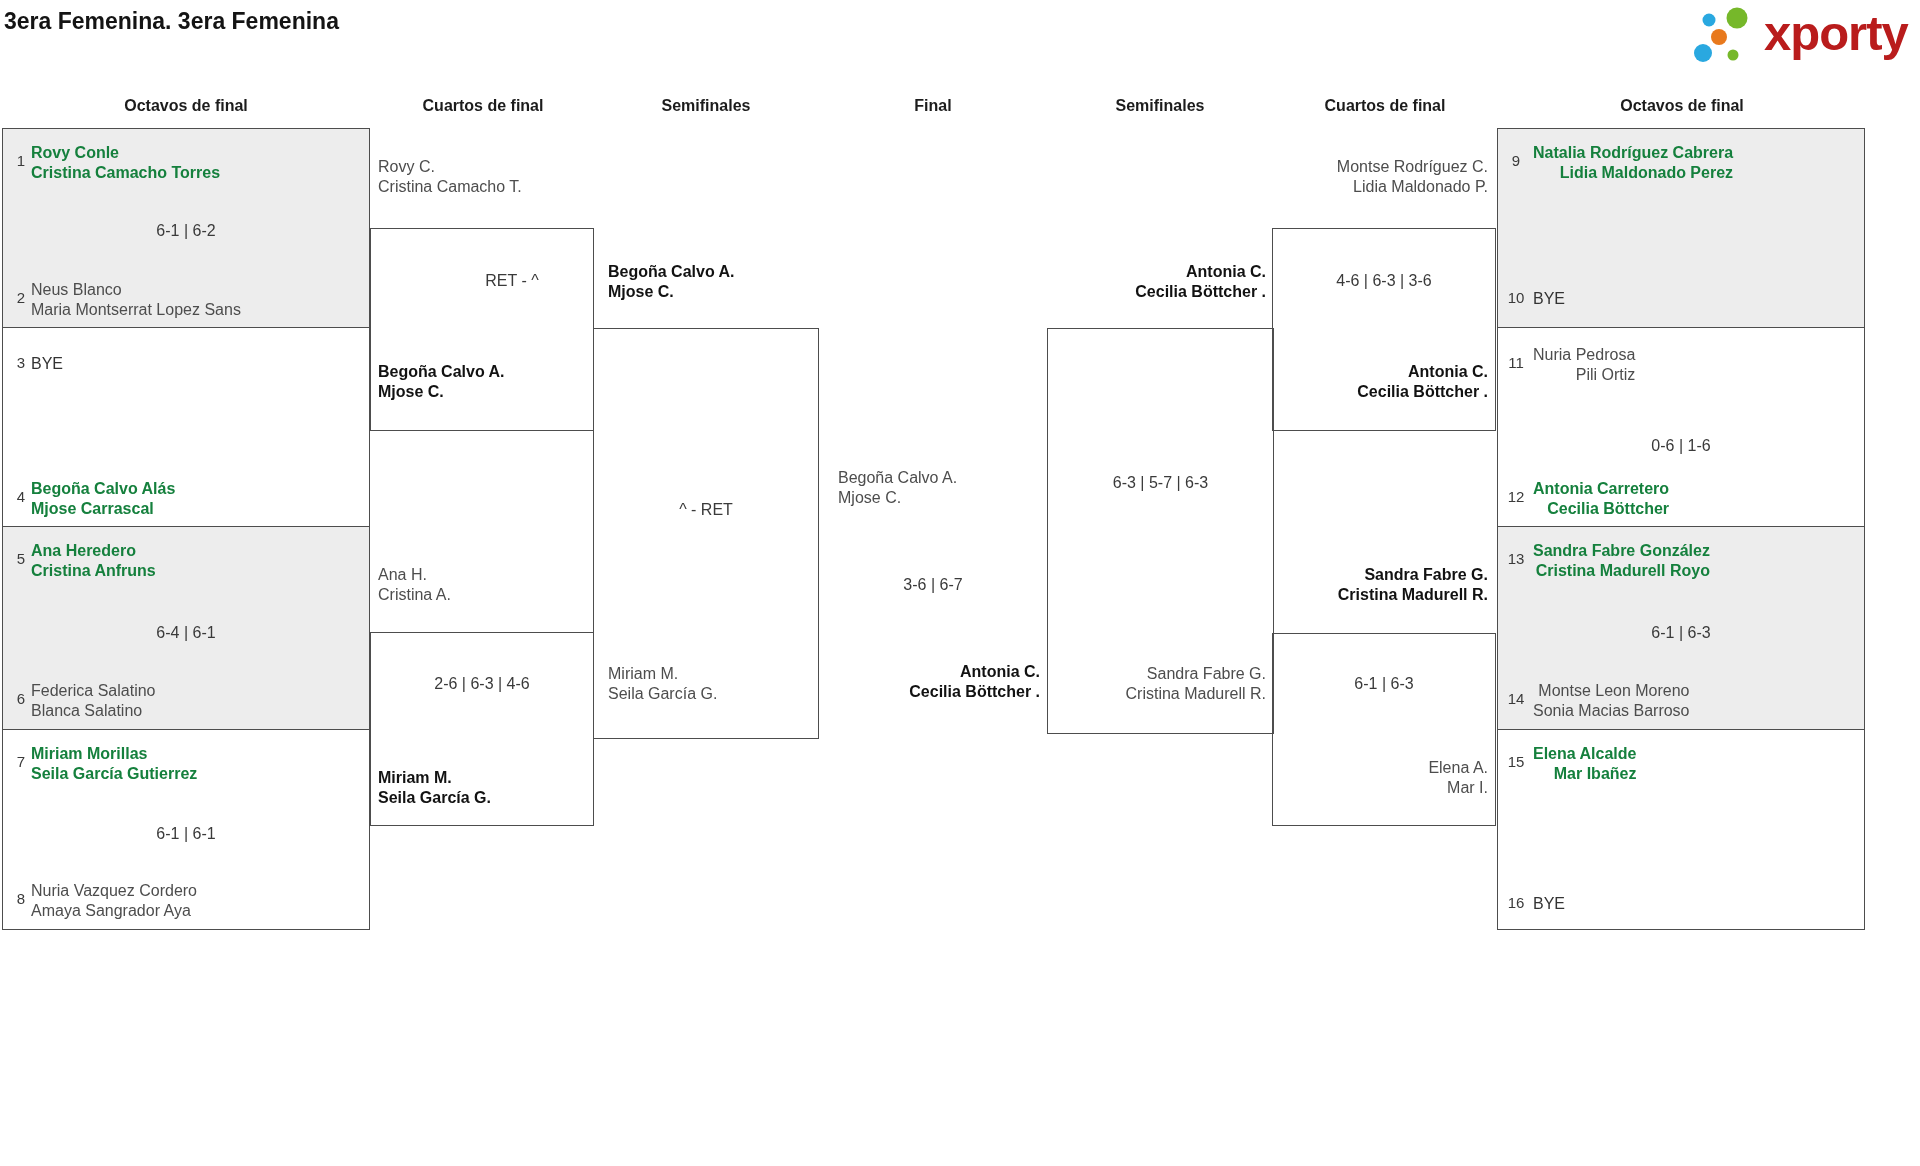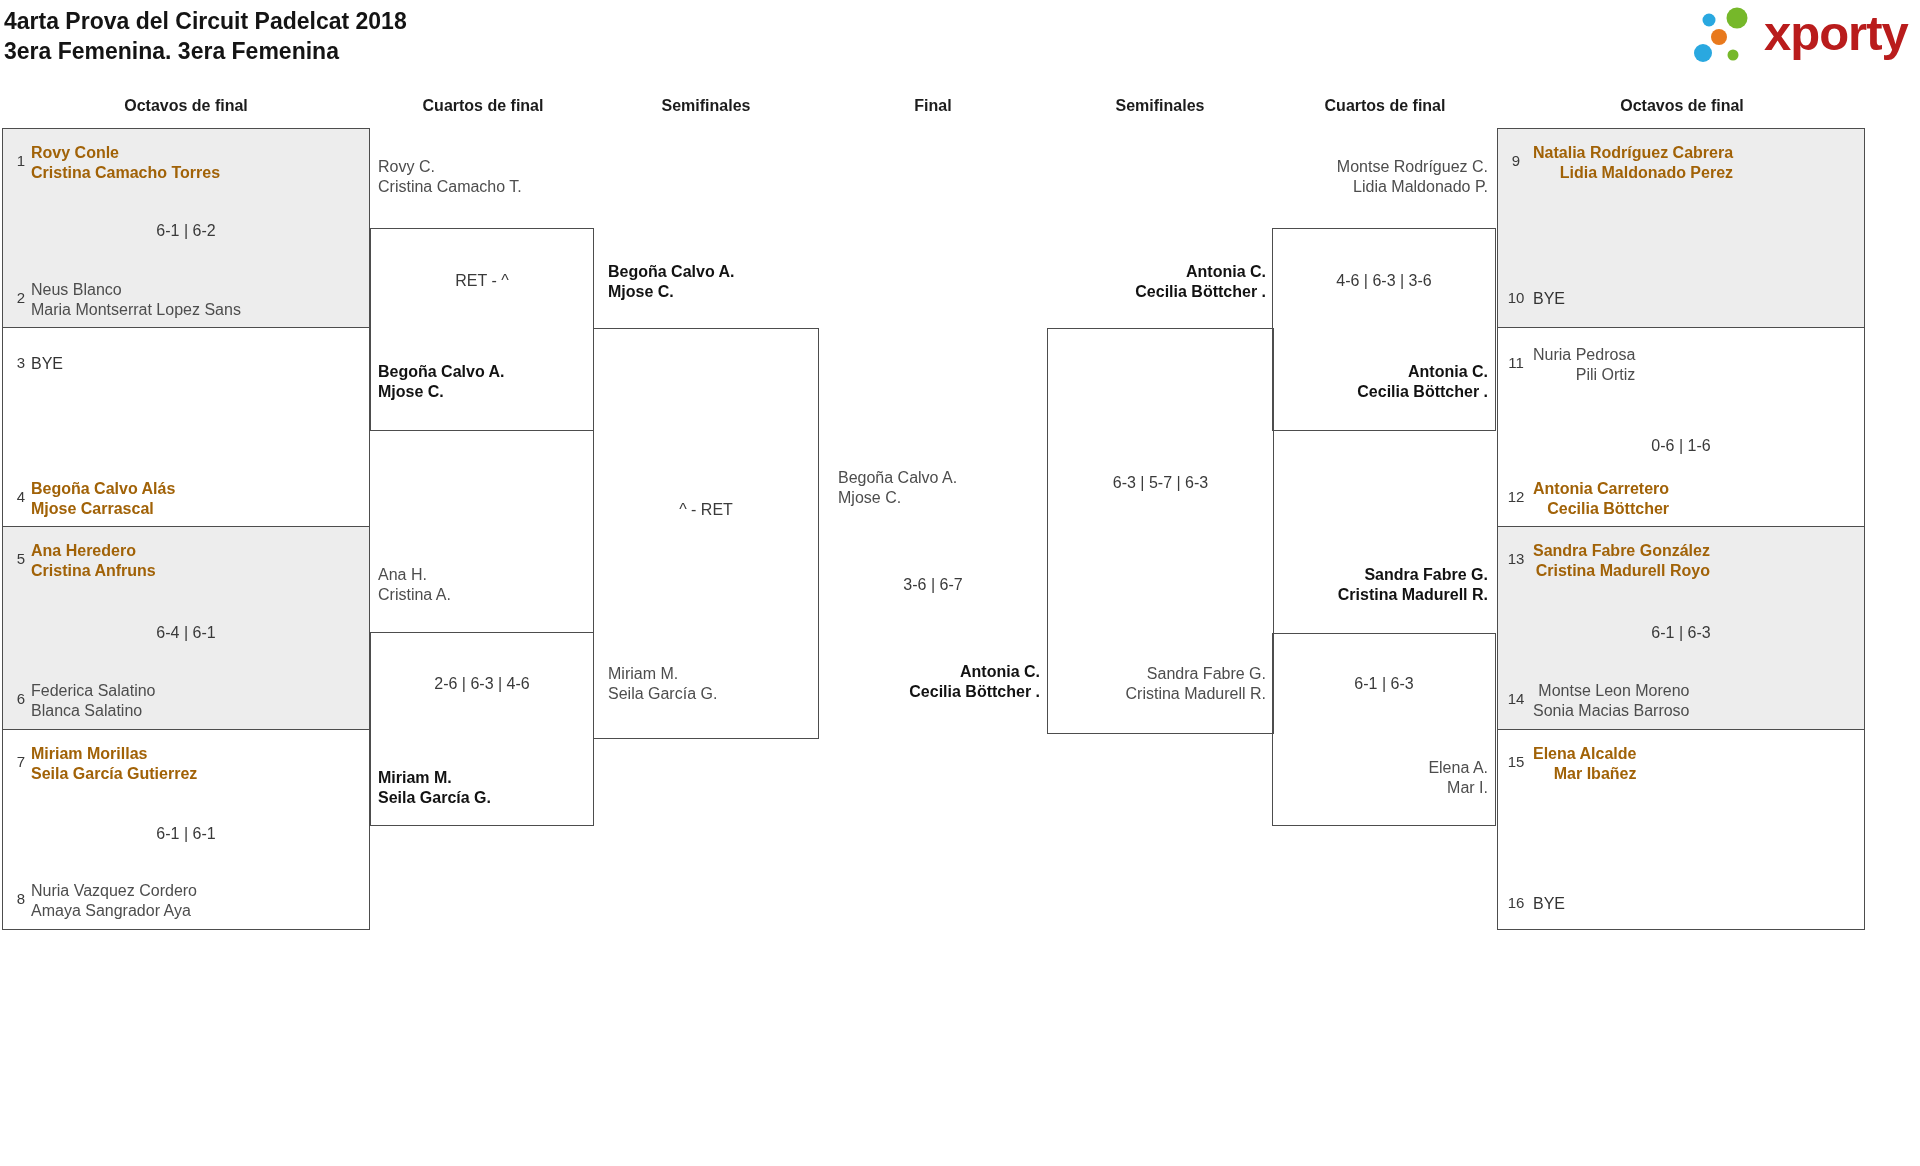--- a/index.html
+++ b/index.html
@@ -7,21 +7,21 @@
          font-family:"Liberation Sans",sans-serif;color:#141414;}
   .title{position:absolute;left:4px;top:6px;font-size:23px;font-weight:700;
          line-height:30px;color:#141414;white-space:nowrap;}
   .rhead{position:absolute;top:97px;width:220px;text-align:center;font-size:16px;
          font-weight:700;color:#1c1c1c;white-space:nowrap;}
   
   .obox{position:absolute;width:368px;border:1px solid #4d4d4d;background:#fff;box-sizing:border-box;}
   .obox.shade{background:#ededed;}
   .num{position:absolute;left:8px;width:20px;text-align:center;font-size:15px;color:#3a3a3a;line-height:18px;}
   .team{position:absolute;font-size:16px;line-height:19.5px;color:#4d4d4d;white-space:nowrap;}
-  .team.w{font-weight:700;color:#a16207;}
+  .team.w{font-weight:700;color:#15803d;}
   .oleft .team{left:28px;}
   .oright .team{left:35px;text-align:right;}
   .score{position:absolute;left:0;right:0;text-align:center;font-size:16px;color:#3a3a3a;line-height:19px;}
   
   .bbox{position:absolute;border:1px solid #4d4d4d;box-sizing:border-box;background:transparent;}
   .fteam{position:absolute;font-size:16px;line-height:19.5px;color:#4d4d4d;white-space:nowrap;}
   .fteam.w{font-weight:700;color:#121212;}
   .fteam.r{text-align:right;white-space:nowrap;}
   .fscore{position:absolute;text-align:center;font-size:16px;color:#3a3a3a;line-height:19px;}
   
@@ -29,21 +29,20 @@
   .logo-text{position:absolute;left:72px;top:6px;font-size:49px;font-weight:700;
              letter-spacing:-1px;color:#b91c1c;line-height:46px;}
   .logo-dots{position:absolute;left:0;top:2px;}
 </style>
 </head>
 <body>
 
 <div id="stage">
 
   <div class="title">
-    <div>4arta Prova del Circuit Padelcat 2018</div>
     <div>3era Femenina. 3era Femenina</div>
   </div>
 
   <div class="logo">
     <svg class="logo-dots" width="72" height="62" viewBox="0 0 72 62">
       <circle cx="17" cy="14" r="6.5" fill="#29a8e0"></circle>
       <circle cx="45" cy="12" r="10.5" fill="#76b82a"></circle>
       <circle cx="27" cy="31" r="8" fill="#e8791d"></circle>
       <circle cx="11" cy="47" r="9" fill="#29a8e0"></circle>
       <circle cx="41" cy="49" r="5.5" fill="#76b82a"></circle>
@@ -163,21 +162,21 @@
     <div class="team" style="top:164px;color:#333">
       <div>BYE</div>
     </div>
   </div>
 
   <div class="fteam" style="left:378px;top:157px">
     <div>Rovy C.</div>
     <div>Cristina Camacho T.</div>
   </div>
   <div class="bbox" style="left:370px;top:228px;width:224px;height:203px"></div>
-  <div class="fscore" style="left:356px;width:252px;top:271px">RET - ^</div>
+  <div class="fscore" style="left:386px;width:252px;top:271px">RET - ^</div>
   <div class="fteam w" style="left:378px;top:362px">
     <div>Begoña Calvo A.</div>
     <div>Mjose C.</div>
   </div>
 
   <div class="fteam" style="left:378px;top:565px">
     <div>Ana H.</div>
     <div>Cristina A.</div>
   </div>
   <div class="bbox" style="left:370px;top:632px;width:224px;height:194px"></div>

